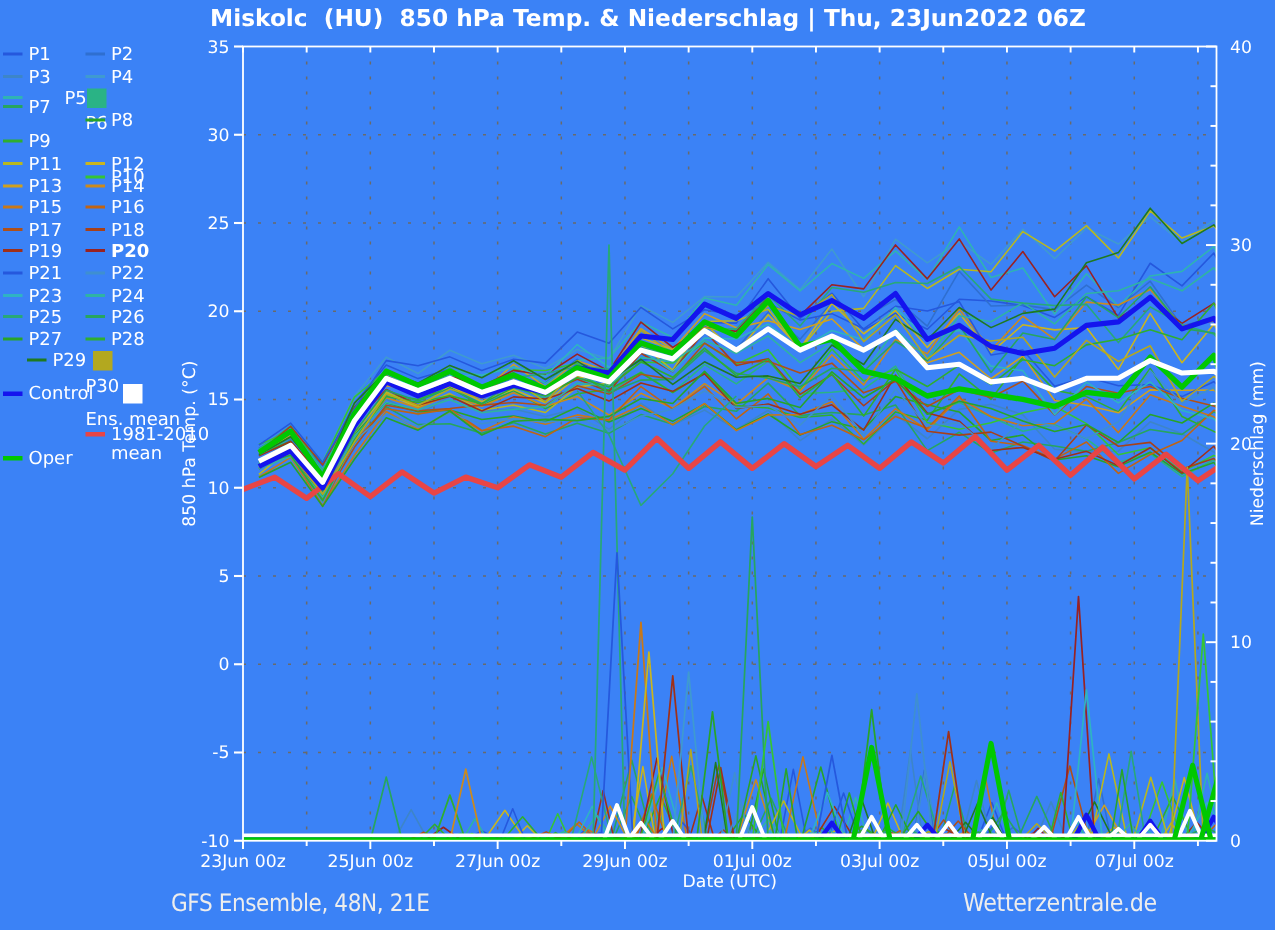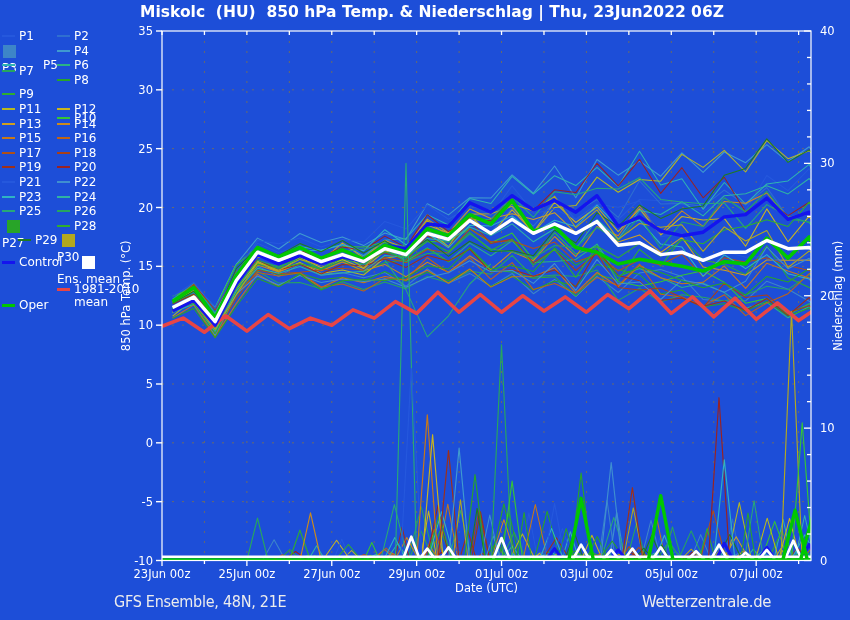--- a/index.html
+++ b/index.html
@@ -1,16 +1,16 @@
 <!DOCTYPE html>
 <html><head>
 <meta charset="utf-8">
 <style>
   html,body{margin:0;padding:0;background:#000;}
-  .stage{position:relative;width:850px;height:620px;background:#1d4ed8;overflow:hidden;
+  .stage{position:relative;width:850px;height:620px;background:#3b82f6;overflow:hidden;
          font-family:"DejaVu Sans","Liberation Sans",sans-serif;}
   .title{position:absolute;left:0;top:3px;width:850px;padding-left:14px;box-sizing:border-box;
          text-align:center;color:#fff;font-size:15.5px;font-weight:bold;white-space:pre;}
   #plot{position:absolute;left:0;top:0;}
   .legend{position:absolute;left:0;top:0;width:150px;height:340px;}
   .lg-item{position:absolute;display:flex;align-items:center;gap:4px;color:#fff;
            font-size:12px;line-height:12px;white-space:nowrap;}
   .lg-sw{display:inline-block;width:13px;height:2px;flex:0 0 13px;}
   .lg-sw.thick{height:3px;}
   .footer-left{position:absolute;left:114px;top:592px;color:#ededed;font-size:16px;
@@ -25,33 +25,33 @@
   <div class="title">Miskolc  (HU)  850 hPa Temp. &amp; Niederschlag | Thu, 23Jun2022 06Z</div>
   <div class="legend" id="legend">
       <div class="lg-item" style="left: 2px; top: 30px;">
         <span class="lg-sw" style="background: rgb(37, 88, 221);"></span>
         <span>P1</span>
       </div>
       <div class="lg-item" style="left: 57px; top: 30px;">
         <span class="lg-sw" style="background: rgb(47, 111, 208);"></span>
         <span>P2</span>
       </div>
-      <div class="lg-item" style="left: 2px; top: 44.6px; flex-direction: column;">
+      <div class="lg-item" style="left: 2px; top: 44.6px;">
         <span class="lg-sw" style="background: rgb(61, 133, 200);"></span>
         <span>P3</span>
       </div>
       <div class="lg-item" style="left: 57px; top: 44.6px;">
         <span class="lg-sw" style="background: rgb(63, 154, 208);"></span>
         <span>P4</span>
       </div>
       <div class="lg-item" style="left: 2px; top: 59.2px; gap: 28px;">
         <span class="lg-sw" style="background: rgb(47, 179, 179);"></span>
         <span>P5</span>
       </div>
-      <div class="lg-item" style="left: 57px; top: 59.2px;">
+      <div class="lg-item" style="left: 57px; top: 59.2px; flex-direction: column;">
         <span class="lg-sw" style="background: rgb(42, 179, 133);"></span>
         <span>P6</span>
       </div>
       <div class="lg-item" style="left: 2px; top: 65px;">
         <span class="lg-sw" style="background: rgb(39, 165, 95);"></span>
         <span>P7</span>
       </div>
       <div class="lg-item" style="left: 57px; top: 73.8px;">
         <span class="lg-sw" style="background: rgb(40, 164, 40);"></span>
         <span>P8</span>
@@ -93,21 +93,21 @@
         <span>P17</span>
       </div>
       <div class="lg-item" style="left: 57px; top: 146.8px;">
         <span class="lg-sw" style="background: rgb(168, 64, 24);"></span>
         <span>P18</span>
       </div>
       <div class="lg-item" style="left: 2px; top: 161.4px;">
         <span class="lg-sw" style="background: rgb(160, 48, 24);"></span>
         <span>P19</span>
       </div>
-      <div class="lg-item" style="left: 57px; top: 161.4px;">
+      <div class="lg-item" style="left: 57px; top: 161.4px; font-weight: bold;">
         <span class="lg-sw" style="background: rgb(153, 34, 34);"></span>
         <span>P20</span>
       </div>
       <div class="lg-item" style="left: 2px; top: 176px;">
         <span class="lg-sw" style="background: rgb(37, 88, 221);"></span>
         <span>P21</span>
       </div>
       <div class="lg-item" style="left: 57px; top: 176px;">
         <span class="lg-sw" style="background: rgb(63, 143, 208);"></span>
         <span>P22</span>
@@ -121,21 +121,21 @@
         <span>P24</span>
       </div>
       <div class="lg-item" style="left: 2px; top: 205.2px;">
         <span class="lg-sw" style="background: rgb(40, 168, 120);"></span>
         <span>P25</span>
       </div>
       <div class="lg-item" style="left: 57px; top: 205.2px;">
         <span class="lg-sw" style="background: rgb(39, 165, 95);"></span>
         <span>P26</span>
       </div>
-      <div class="lg-item" style="left: 2px; top: 219.8px; flex-direction: column;">
+      <div class="lg-item" style="left: 2px; top: 219.8px;">
         <span class="lg-sw" style="background: rgb(40, 164, 40);"></span>
         <span>P27</span>
       </div>
       <div class="lg-item" style="left: 57px; top: 219.8px;">
         <span class="lg-sw" style="background: rgb(47, 174, 47);"></span>
         <span>P28</span>
       </div>
       <div class="lg-item" style="left: 18px; top: 234.4px;">
         <span class="lg-sw" style="background: rgb(31, 122, 31);"></span>
         <span>P29</span>

